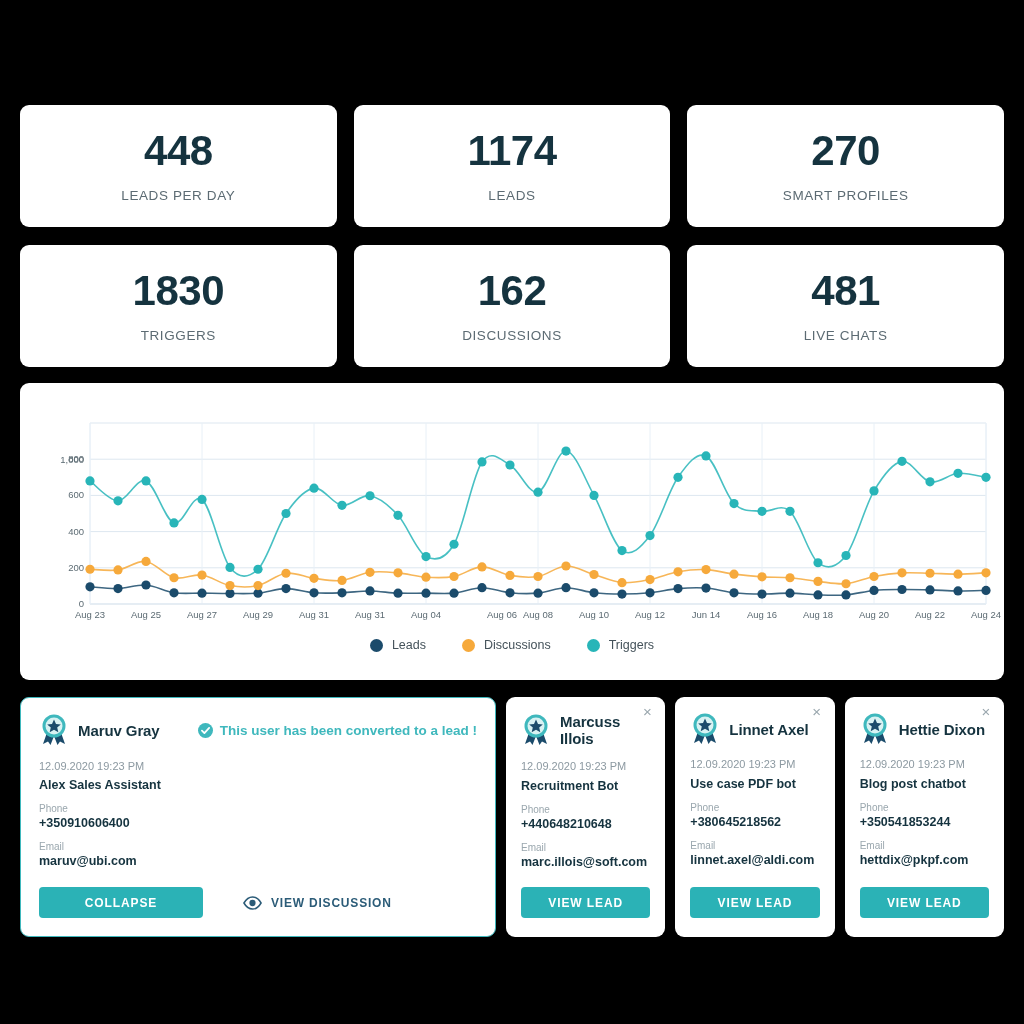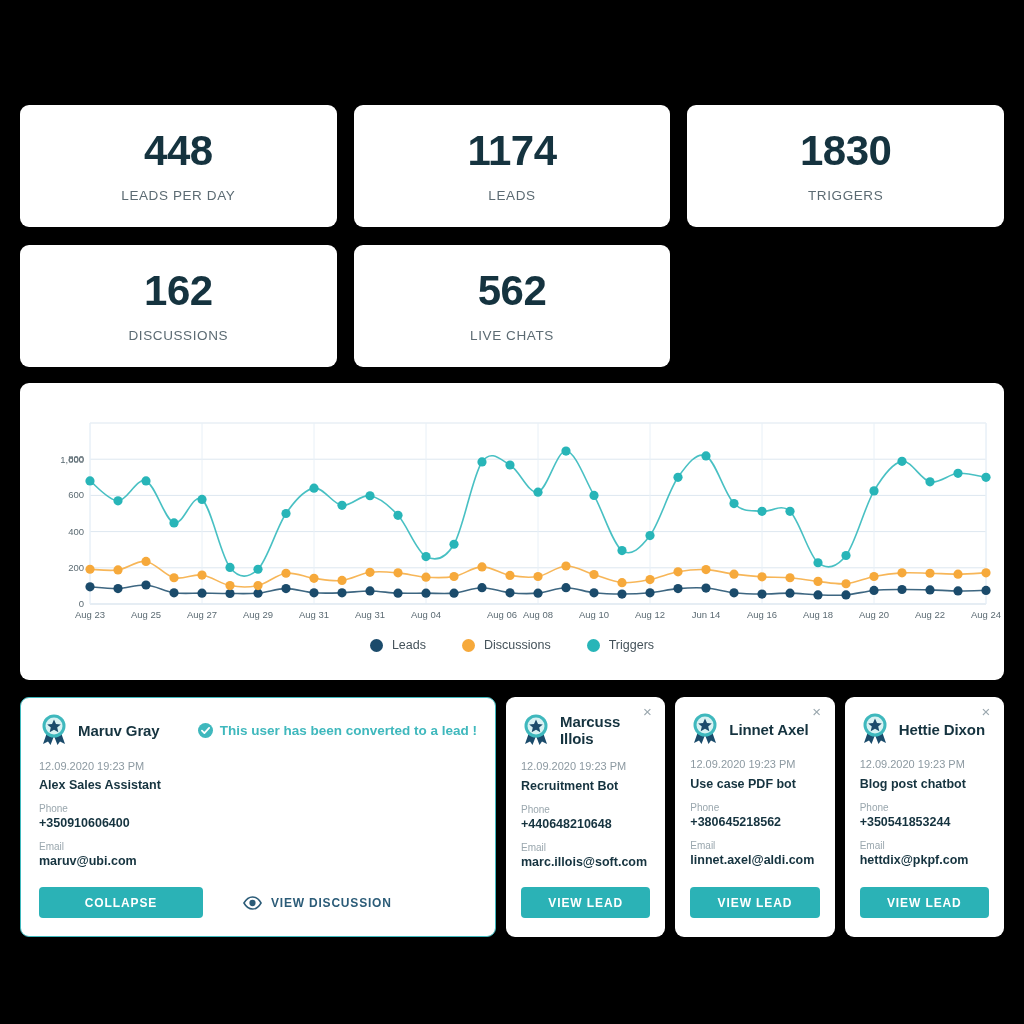--- a/index.html
+++ b/index.html
@@ -159,29 +159,33 @@
   <div class="stats-grid">
     <div class="stat-card">
       <div class="stat-value">448</div>
       <div class="stat-label">LEADS PER DAY</div>
     </div>
     <div class="stat-card">
       <div class="stat-value">1174</div>
       <div class="stat-label">LEADS</div>
     </div>
     <div class="stat-card">
+      <div class="stat-value">270</div>
+      <div class="stat-label">SMART PROFILES</div>
+    </div>
+    <div class="stat-card">
       <div class="stat-value">1830</div>
       <div class="stat-label">TRIGGERS</div>
     </div>
     <div class="stat-card">
       <div class="stat-value">162</div>
       <div class="stat-label">DISCUSSIONS</div>
     </div>
     <div class="stat-card">
-      <div class="stat-value">562</div>
+      <div class="stat-value">481</div>
       <div class="stat-label">LIVE CHATS</div>
     </div>
   </div>
 
   <div class="chart-card">
     <div class="chart-inner">
       <svg class="chart-svg" id="chart-svg" width="984" height="250">
           <line x1="70" x2="966" y1="221" y2="221" stroke="#dde7f0" stroke-width="1"></line>
           <line x1="70" x2="966" y1="184.8" y2="184.8" stroke="#dde7f0" stroke-width="1"></line>
           <line x1="70" x2="966" y1="148.6" y2="148.6" stroke="#dde7f0" stroke-width="1"></line>

